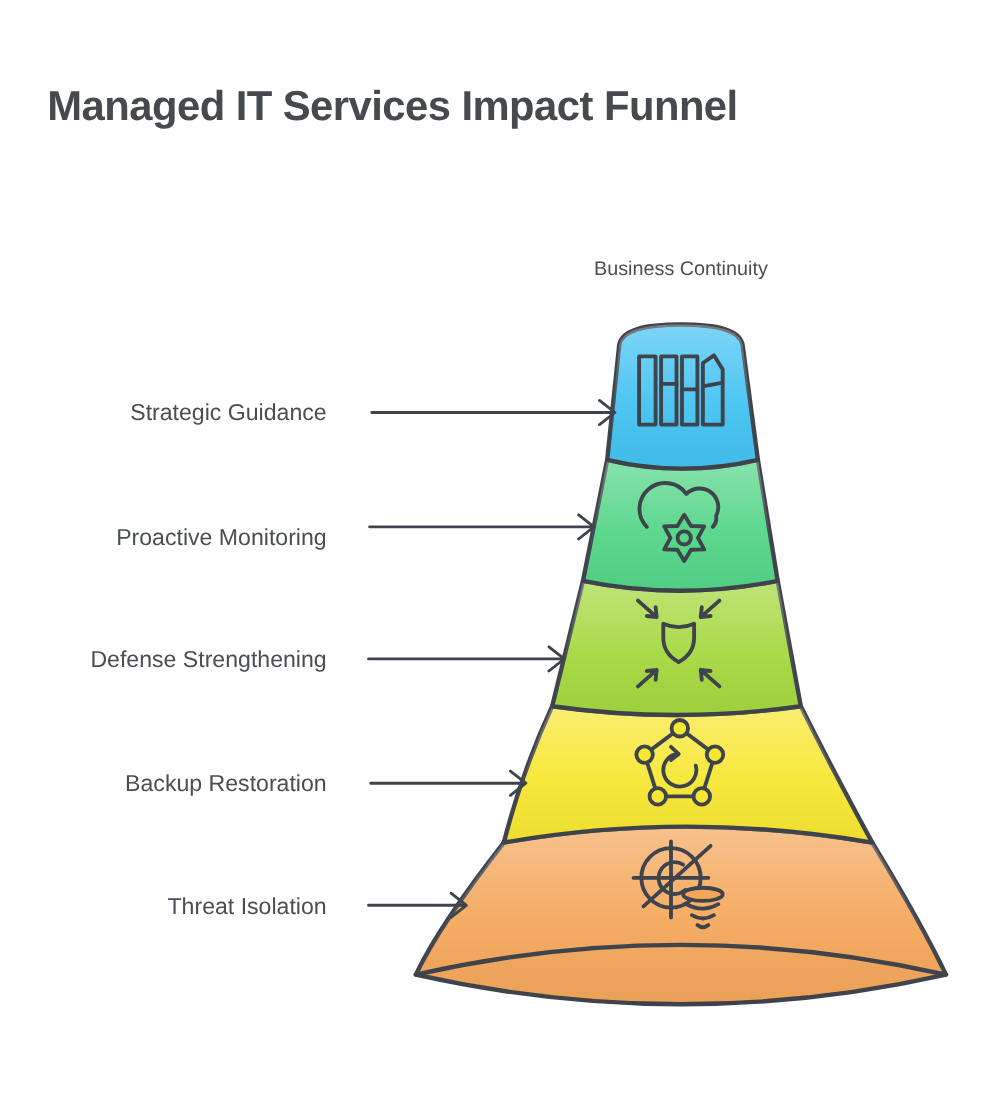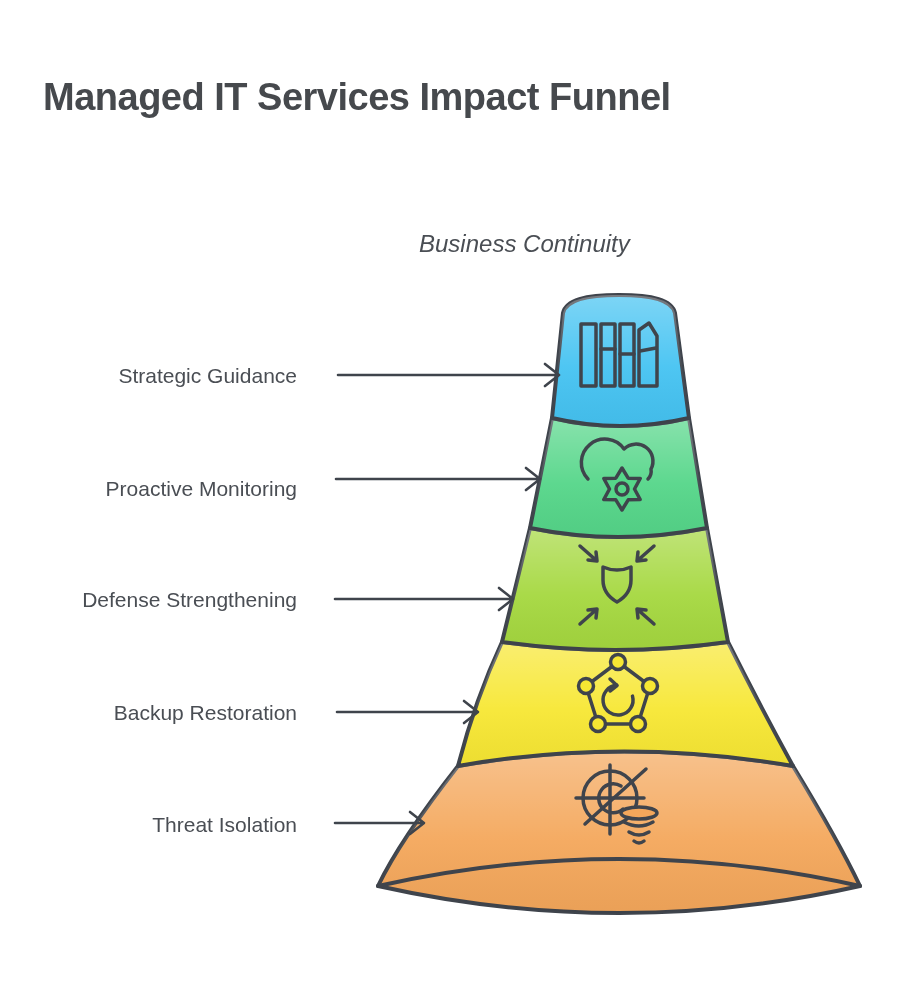--- a/index.html
+++ b/index.html
@@ -10,22 +10,22 @@
   .page-title{
     position:absolute;left:43px;top:76px;margin:0;
     font-size:38px;font-weight:700;letter-spacing:-0.5px;
     color:var(--title-color,#46494D);
   }
   .stage-label{
     position:absolute;right:603px;width:360px;text-align:right;
     font-size:21px;color:var(--label-color,#4A4E54);line-height:26px;
   }
   .axis-label{
-    position:absolute;width:400px;
-    font-size:24px;color:var(--label-color,#4A4E54);line-height:26px;font-style:italic;
+    position:absolute;width:400px;text-align:center;
+    font-size:18px;color:var(--label-color,#4A4E54);line-height:26px;
   }
   .top-axis{left:419px;top:231px;}
   .bottom-axis{left:417px;top:958px;}
   svg{position:absolute;left:0;top:0;}
 </style>
 </head>
 <body>
 
 <div class="canvas" style="--title-color: #46494D; --label-color: #4A4E54; --bg: #FFFFFF;">
 

